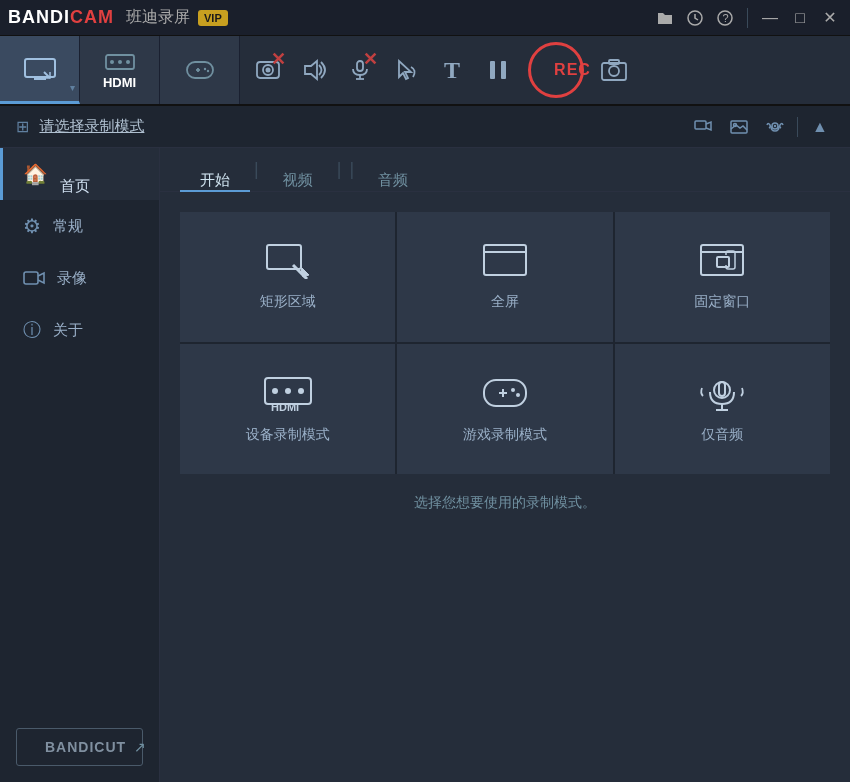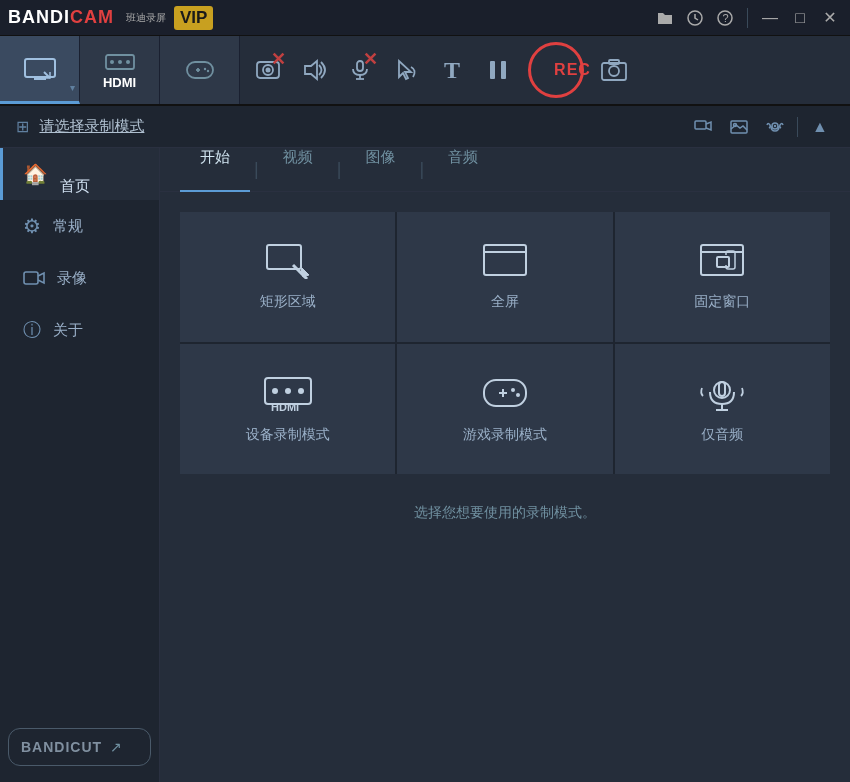--- a/index.html
+++ b/index.html
@@ -30,28 +30,28 @@
     .logo-bandicam {
       font-size: 18px;
       font-weight: bold;
       color: #fff;
       letter-spacing: 1px;
     }
     .logo-bandicam span.cam {
       color: #e04040;
     }
     .logo-sub {
-      font-size: 10px;
+      font-size: 16px;
       color: #aaa;
       margin-left: 4px;
     }
     .vip-badge {
       background: #c8a020;
       color: #1a1a1a;
-      font-size: 17px;
+      font-size: 11px;
       font-weight: bold;
       padding: 2px 6px;
       border-radius: 3px;
     }
     .title-bar-right {
       display: flex;
       align-items: center;
       gap: 6px;
     }
     .title-btn {
@@ -237,24 +237,24 @@
     .sidebar-item.active {
       background: #252d3a;
       border-left: 3px solid #5b9bd5;
     }
     .sidebar-item-icon { font-size: 20px; color: #7090b0; }
     .sidebar-item.active .sidebar-item-icon { color: #a0c0e0; }
     .sidebar-item-label { font-size: 15px; color: #9ab0c8; }
     .sidebar-item.active .sidebar-item-label { color: #d0e0f0; margin-top: 24px; }
 
     .bandicut-btn {
-      margin: 0 8px;
+      margin: 0 16px;
       border: 1px solid #4a5a6a;
-      border-radius: 12px;
-      padding: 10px 12px;
+      border-radius: 3px;
+      padding: 10px 28px;
       display: flex;
       align-items: center;
       gap: 8px;
       cursor: pointer;
       background: transparent;
     }
     .bandicut-label { font-size: 14px; color: #8090a0; font-weight: bold; letter-spacing: 1px; }
     .bandicut-arrow { font-size: 14px; color: #7090a0; }
 
     
@@ -273,21 +273,21 @@
       height: 44px;
       padding: 0 20px;
       gap: 0;
       background: #252d3a;
       border-bottom: 1px solid #2a3040;
     }
     .tab {
       padding: 0 20px;
       height: 44px;
       display: flex;
-      align-items: flex-start;
+      align-items: flex-end;
       cursor: pointer;
       font-size: 15px;
       color: #7090a0;
       border-bottom: 2px solid transparent;
       position: relative;
     }
     .tab.active {
       color: #d0e4f0;
       border-bottom: 2px solid #5b9bd5;
     }
@@ -318,21 +318,20 @@
       cursor: pointer;
       transition: background 0.15s;
     }
     .card-icon { font-size: 36px; color: #c0d0e0; }
     .card-label { font-size: 14px; color: #9ab0c8; }
 
     .hint-text {
       text-align: center;
       color: #7090a0;
       font-size: 14px;
-      margin-top: 10px;
     }
 
     
     svg { display: block; }
   </style>
 </head>
 <body>
 
 <div class="title-bar">
   <div class="title-bar-left">
@@ -541,23 +540,20 @@
 
     <div class="tabs">
       <div class="tab active">
         <span>开始</span>
       </div>
       <span class="tab-divider">|</span>
       <div class="tab">
         <span>视频</span>
       </div>
       <span class="tab-divider">|</span>
-      <div class="tab">
-        <span>图像</span>
-      </div>
       <span class="tab-divider">|</span>
       <div class="tab">
         <span>音频</span>
       </div>
     </div>
 
     <div class="cards-grid">
 
       <div class="mode-card">
         <span class="card-icon">

